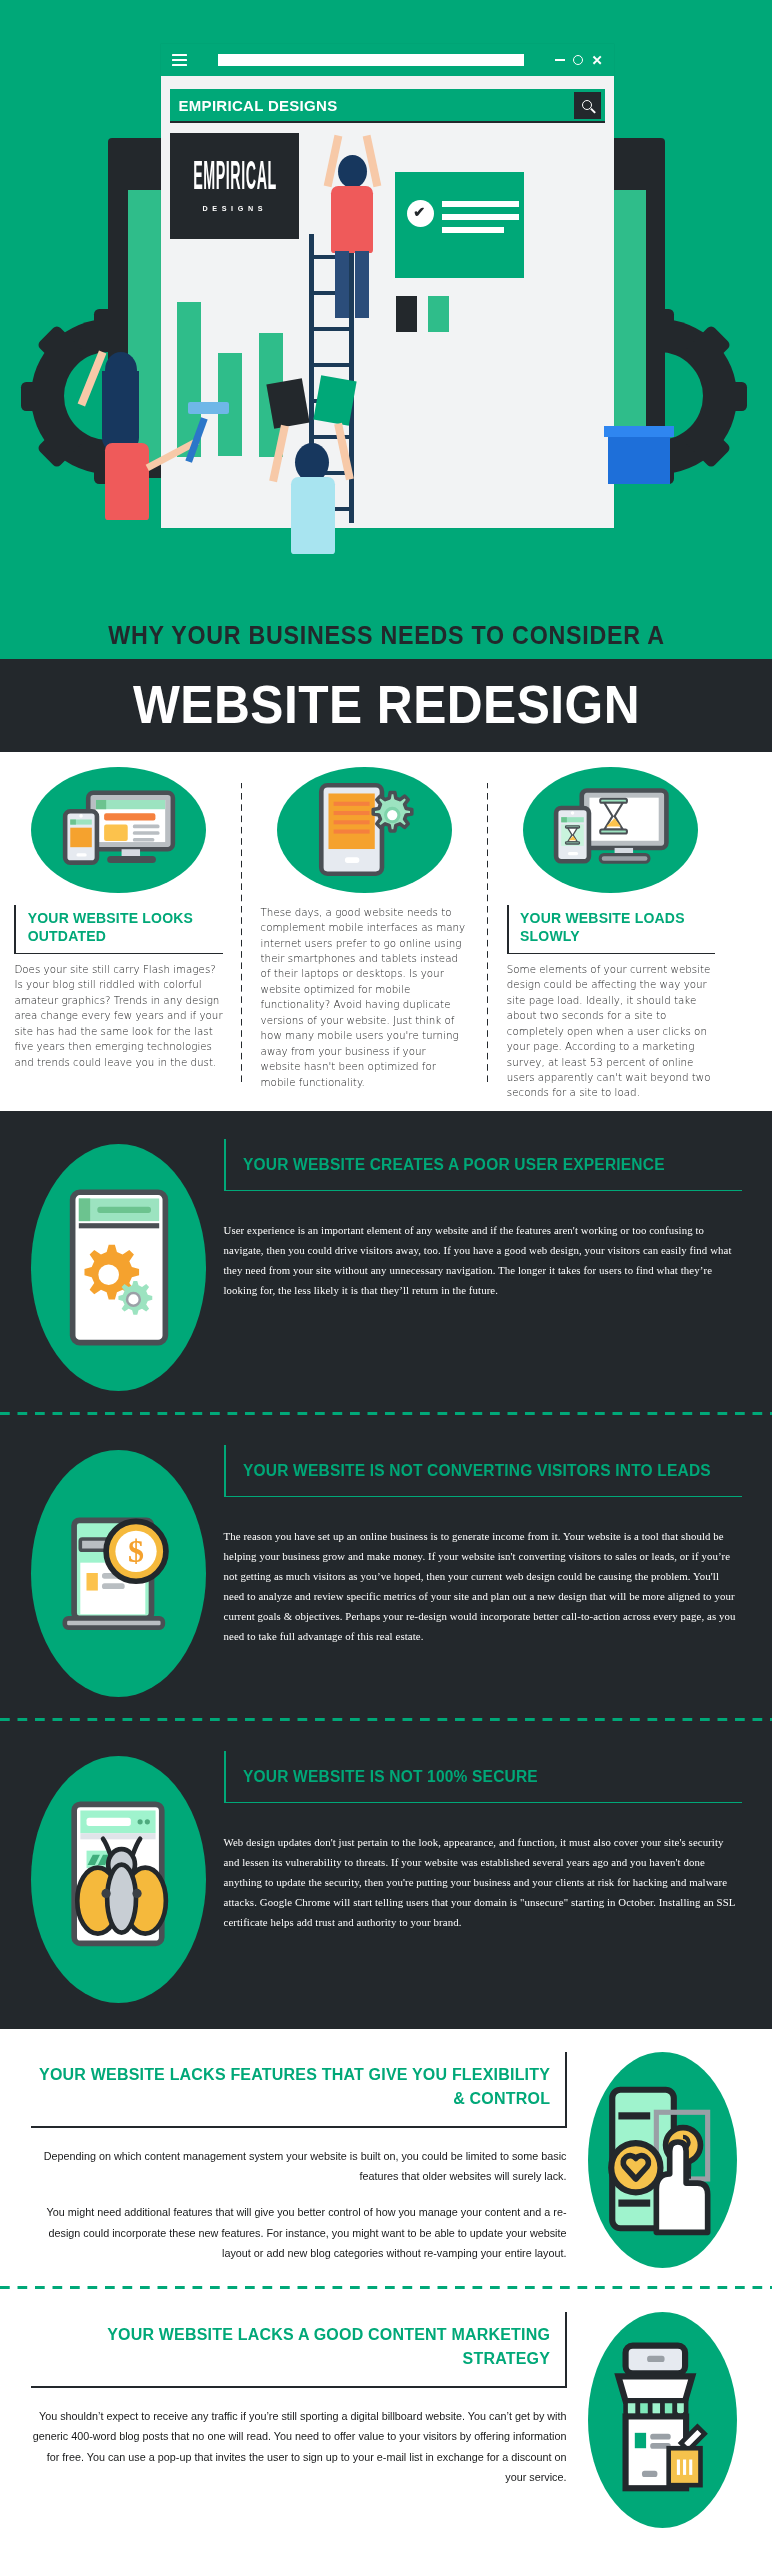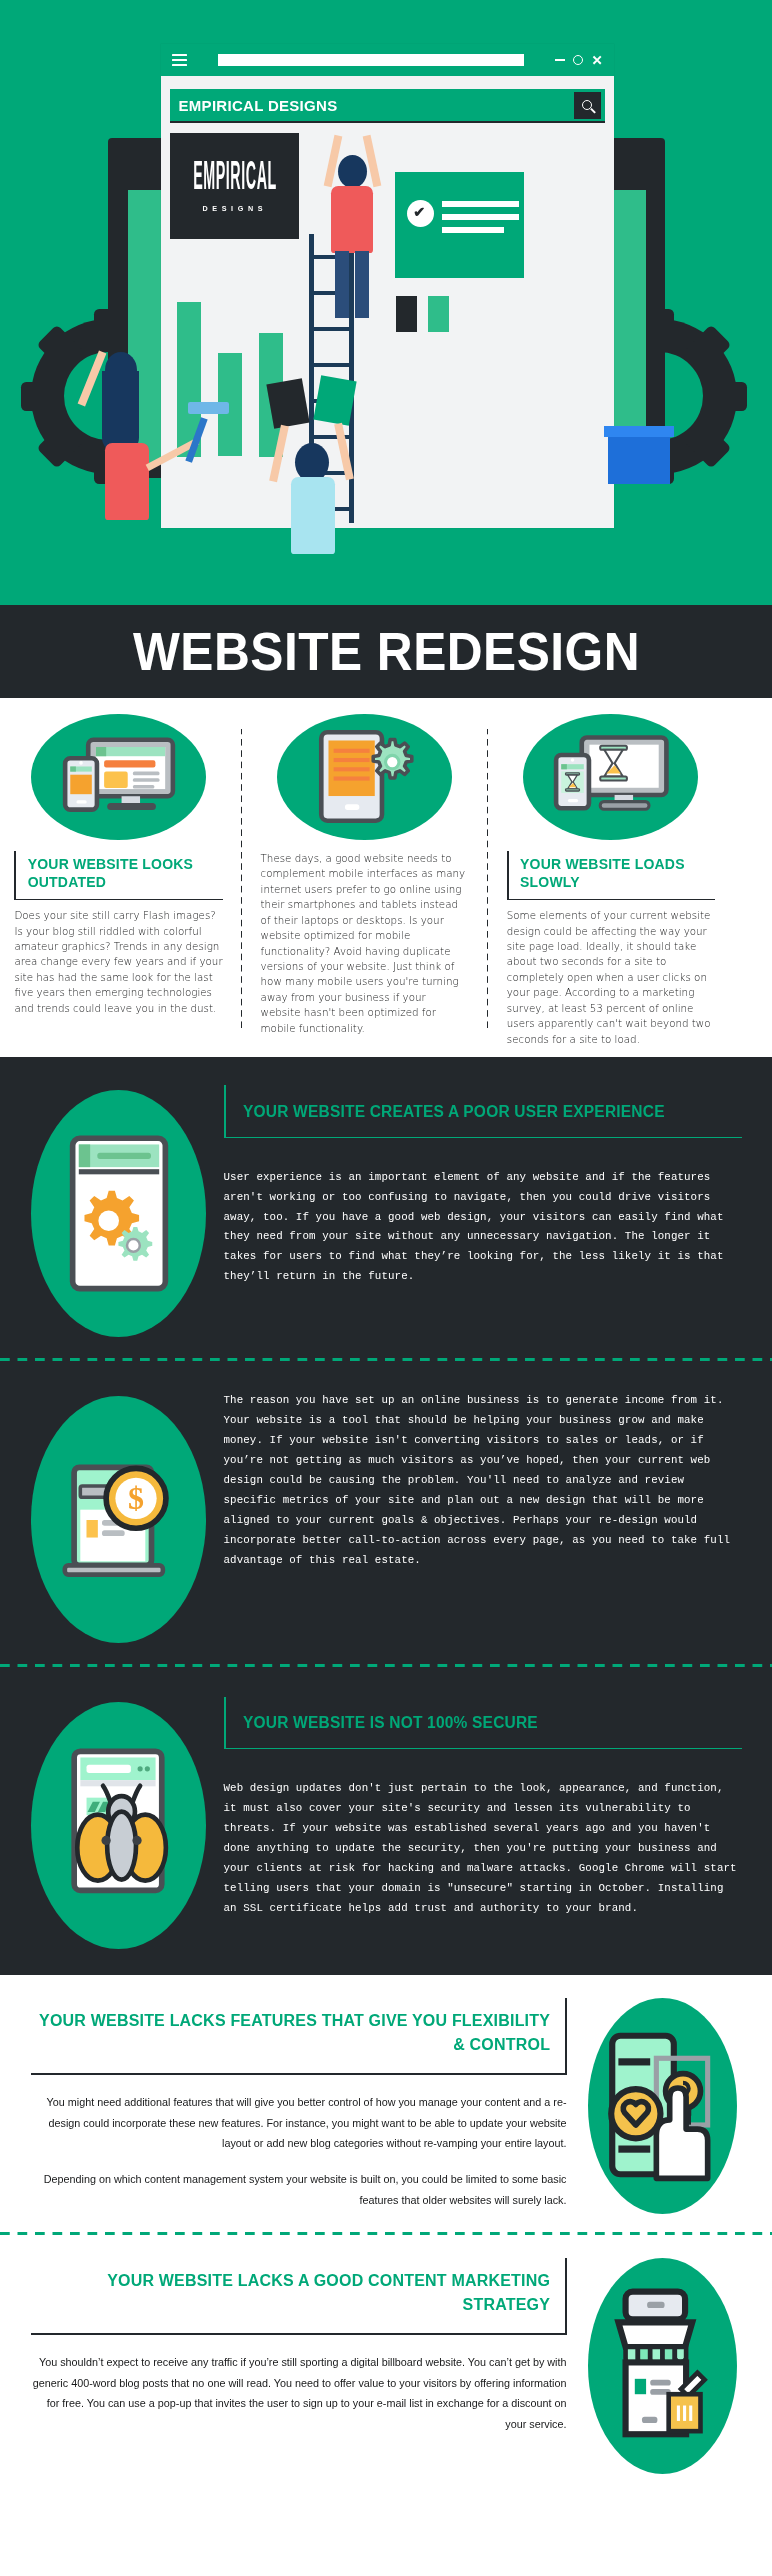--- a/index.html
+++ b/index.html
@@ -197,21 +197,21 @@
     border-left: 2.1px solid #00a878; border-bottom: 1.5px solid #00a878;
     padding: 15.5px 0 14.4px 17.5px; margin-bottom: 30px;
   }
   .dhead {
     color: #00a878; font-size: 16px; font-weight: bold; line-height: 1.35;
     font-family: "Liberation Sans Narrow", "Liberation Sans", sans-serif;
     letter-spacing: 0.2px; transform: scaleX(.97); transform-origin: left;
   }
   .dbody {
     color: #ffffff; font-size: 10.8px; line-height: 1.85; font-weight: 300;
-    font-family: Liberation Mono, monospace;
+    font-family: Liberation Serif, serif;
     letter-spacing: 0.1px;
   }
 
   
   .light-sec { background: #ffffff; width: 773px; padding: 23px 31px 18px 31px; display: flex; }
   .lsec-txt { flex: 1; padding-right: 15.5px; }
   .lhead-wrap {
     border-right: 2.1px solid #23282c; border-bottom: 2.1px solid #23282c;
     padding: 11.3px 14.4px 15.5px 0; margin-bottom: 17.5px; text-align: right;
   }
@@ -345,20 +345,23 @@
       <div style="position:absolute;left:7.2px;top:54px;width:8.2px;height:57px;background:#f7c9a8;transform:rotate(12deg);"></div>
       <div style="position:absolute;left:72px;top:52px;width:8.2px;height:57px;background:#f7c9a8;transform:rotate(-12deg);"></div>
     </div>
 
     <div class="bluebox-shade"></div>
     <div class="box3d">
         <div class="lid"></div>
       </div>
   </div>
 
+  <div class="title-green">
+    <h2>WHY YOUR BUSINESS NEEDS TO CONSIDER A</h2>
+  </div>
   <div class="title-dark">
     <h1>WEBSITE REDESIGN</h1>
   </div>
 
   <div class="cols">
 
     <div class="col">
       <div class="circ-icon">
         <svg class="ic" width="118" height="85" viewBox="0 0 230 165">
           <rect x="55" y="10" width="165" height="110" rx="10" fill="#b9bec2" stroke="#4a4f54" stroke-width="9"></rect>
@@ -489,20 +492,23 @@
             <rect x="20" y="238" width="190" height="18" rx="7" fill="#b9bec2" stroke="#4a4f54" stroke-width="9"></rect>
             <g transform="translate(158,108)">
               <circle cx="0" cy="0" r="58" fill="#f5b93c" stroke="#23282c" stroke-width="11"></circle>
               <circle cx="0" cy="0" r="40" fill="#fff"></circle>
               <text x="0" y="20" text-anchor="middle" font-family="Liberation Serif, serif" font-size="62" font-weight="bold" fill="#f5a22e">$</text>
             </g>
           </svg>
         </div>
       </div>
       <div class="dsec-txt">
+        <div class="dhead-wrap">
+          <div class="dhead">YOUR WEBSITE IS NOT CONVERTING VISITORS INTO LEADS</div>
+        </div>
         <div class="dbody">The reason you have set up an online business is to generate income from it. Your website is a tool that should be helping your business grow and make money. If your website isn't converting visitors to sales or leads, or if you’re not getting as much visitors as you’ve hoped, then your current web design could be causing the problem. You'll need to analyze and review specific metrics of your site and plan out a new design that will be more aligned to your current goals &amp; objectives. Perhaps your re-design would incorporate better call-to-action across every page, as you need to take full advantage of this real estate.</div>
       </div>
     </div>
 
     <div class="dash-green"></div>
 
     <div class="dsec">
       <div class="dsec-icon">
         <div class="ell">
           <svg class="ic" width="129" height="170" viewBox="0 0 250 330">
@@ -538,22 +544,22 @@
         <div class="dbody">Web design updates don't just pertain to the look, appearance, and function, it must also cover your site's security and lessen its vulnerability to threats. If your website was established several years ago and you haven't done anything to update the security, then you're putting your business and your clients at risk for hacking and malware attacks. Google Chrome will start telling users that your domain is "unsecure" starting in October. Installing an SSL certificate helps add trust and authority to your brand.</div>
       </div>
     </div>
   </div>
 
   <div class="light-sec">
     <div class="lsec-txt">
       <div class="lhead-wrap">
         <div class="lhead">YOUR WEBSITE LACKS  FEATURES THAT GIVE  YOU FLEXIBILITY &amp; CONTROL</div>
       </div>
+      <div class="lbody">Depending on which content management system your website is built on, you could be limited to some basic features that older websites will surely lack.</div>
       <div class="lbody">You might need additional features that will give you better control of how you manage your content and a re-design could incorporate these new features. For instance, you might want to be able to update your website layout or add new blog categories without re-vamping your entire layout.</div>
-      <div class="lbody">Depending on which content management system your website is built on, you could be limited to some basic features that older websites will surely lack.</div>
     </div>
     <div class="lsec-icon">
       <div class="ell-light">
         <svg class="ic" width="118" height="160" viewBox="0 0 230 310">
           <rect x="18" y="18" width="120" height="270" rx="16" fill="#9ff3cd" stroke="#23282c" stroke-width="12"></rect>
           <rect x="30" y="62" width="62" height="14" fill="#23282c"></rect>
           <rect x="30" y="232" width="62" height="14" fill="#23282c"></rect>
           <rect x="104" y="62" width="100" height="130" fill="none" stroke="#9aa0a6" stroke-width="10"></rect>
           <circle cx="64" cy="170" r="48" fill="#f5c24c" stroke="#23282c" stroke-width="12"></circle>
           <path d="M64 192 l-22 -24 a13 13 0 0 1 22 -16 a13 13 0 0 1 22 16 z" fill="#f5c24c" stroke="#23282c" stroke-width="11" stroke-linejoin="round"></path>

